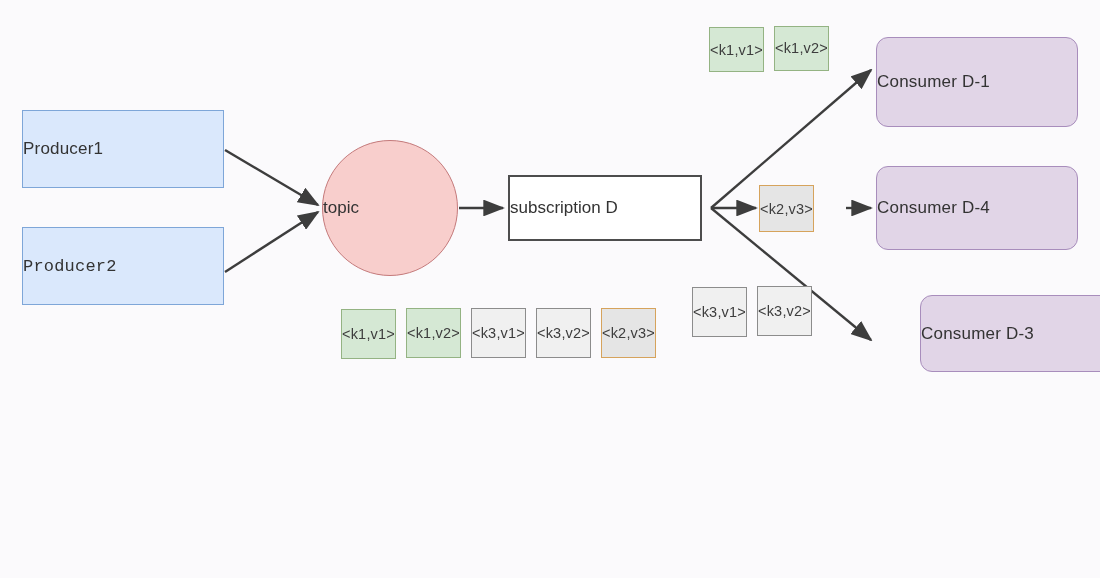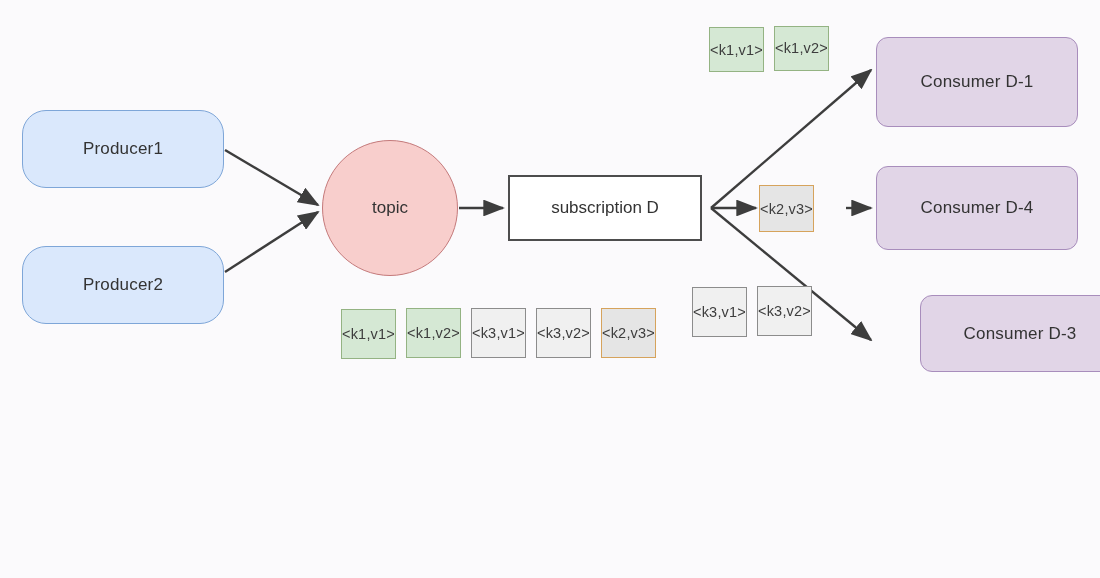--- a/index.html
+++ b/index.html
@@ -26,27 +26,26 @@
     top: 0;
     width: 1100px;
     height: 578px;
     pointer-events: none;
   }
   .node {
     position: absolute;
     box-sizing: border-box;
     display: flex;
     align-items: center;
-    justify-content: center;
     text-align: center;
   }
   .producer {
     background: #dae8fc;
     border: 1.6px solid #7ea6d8;
-    border-radius: 24px;
+    border-radius: 0;
     color: #333333;
     font-size: 17px;
     letter-spacing: 0.2px;
   }
   .topic {
     background: #f8cecc;
     border: 1.6px solid #c4797a;
     border-radius: 50%;
     color: #333333;
     font-size: 17px;
@@ -115,21 +114,21 @@
         <line x1="711" y1="208" x2="871" y2="70"></line>
         <line x1="711" y1="208" x2="756" y2="208"></line>
         <line x1="846" y1="208" x2="871" y2="208"></line>
         <line x1="711" y1="208" x2="871" y2="340"></line>
       </g>
   </svg>
 
   <div class="node producer" style="left: 22px; top: 110px; width: 202px; height: 78px;">
     <span>Producer1</span>
   </div>
-  <div class="node producer" style="left: 22px; top: 246px; width: 202px; height: 78px;">
+  <div class="node producer" style="left: 22px; top: 227px; width: 202px; height: 78px; font-family: Liberation Mono, monospace;">
     <span>Producer2</span>
   </div>
 
   <div class="node topic" style="left: 322px; top: 140px; width: 136px; height: 136px;">
     <span>topic</span>
   </div>
 
   <div class="node subscription" style="left: 508px; top: 175px; width: 194px; height: 66px;">
     <span>subscription D</span>
   </div>

